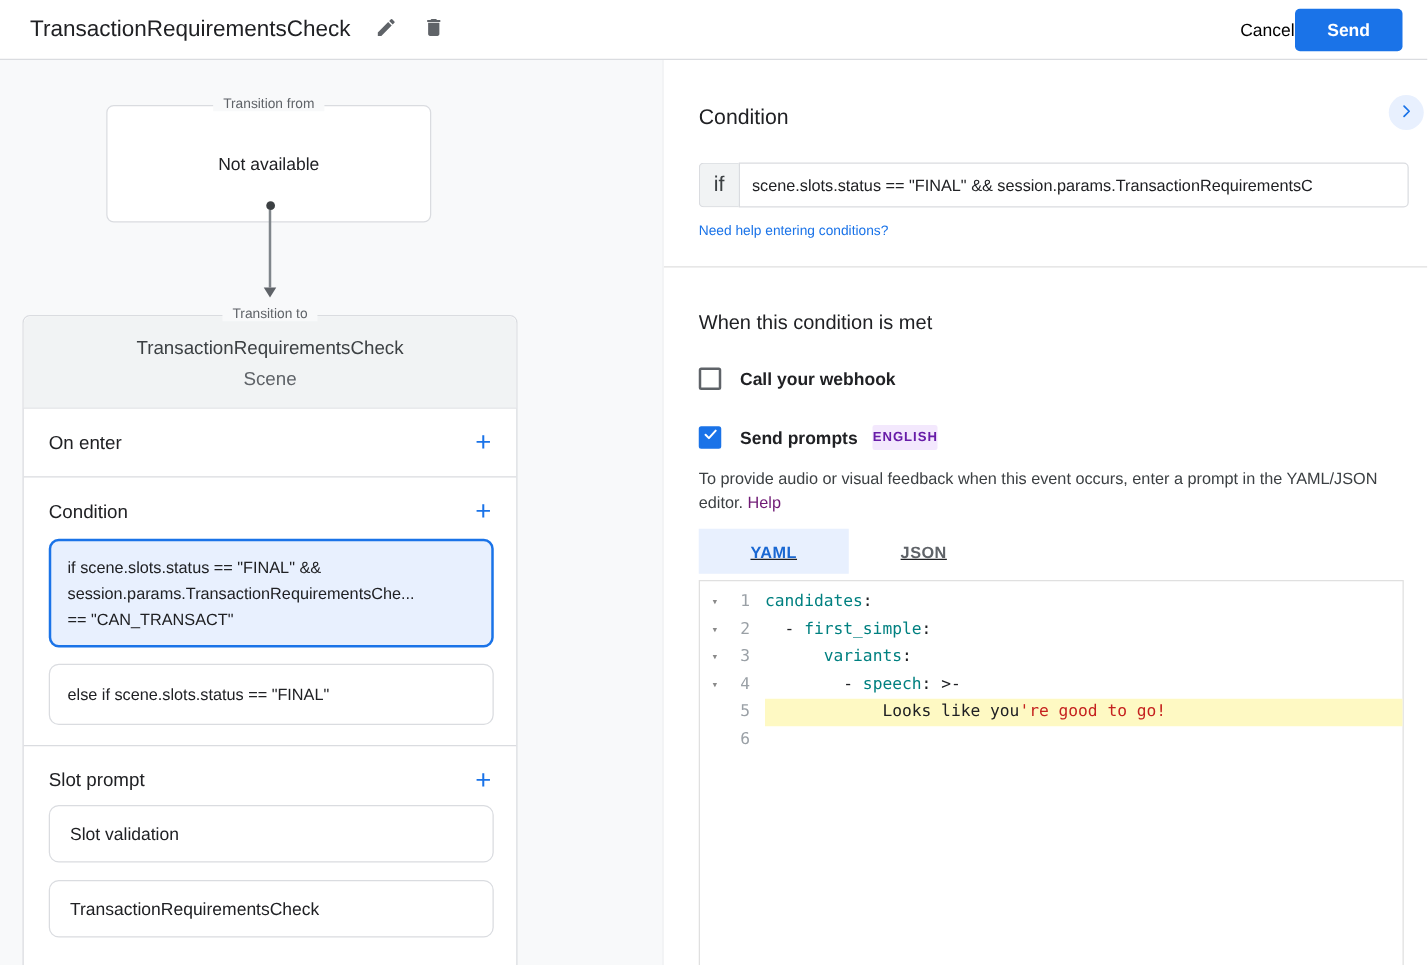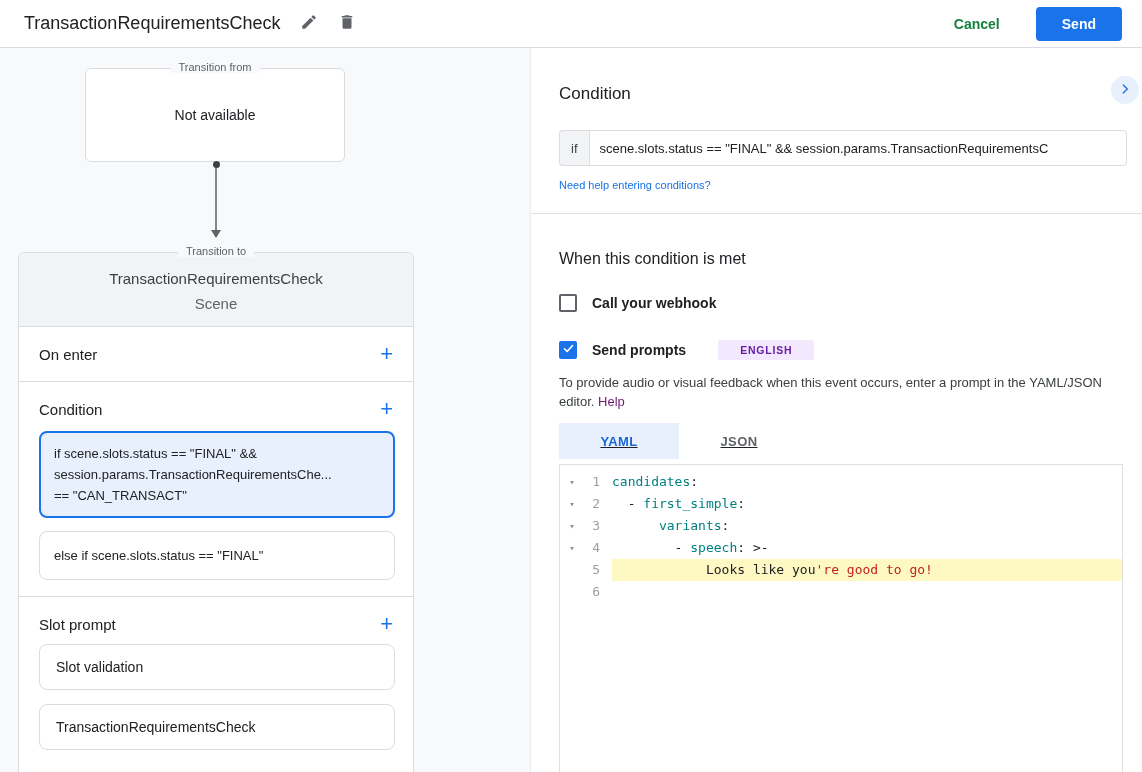--- a/index.html
+++ b/index.html
@@ -6,31 +6,31 @@
   html,body { width:1142px; height:772px; overflow:hidden; background:#fff;
     font-family:"Liberation Sans","DejaVu Sans",sans-serif; color:#202124; }
 
   
   .topbar { height:48px; display:flex; align-items:center; padding:0 20px 0 24px;
     background:#fff; border-bottom:1px solid #dadce0; }
   .page-title { font-size:18px; color:#202124; }
   .icon-btn { border:none; background:transparent; margin-left:20px; cursor:pointer;
     display:flex; align-items:center; }
   .topbar-spacer { flex:1; }
-  .cancel-btn { border:none; background:transparent; color:#15803d; font-size:14px;
-    font-weight:700; margin-right:36px; cursor:pointer; font-family:inherit; }
+  .cancel-btn { border:none; background:transparent; color:#000000; font-size:14px;
+    font-weight:400; cursor:pointer; font-family:inherit; }
   .save-btn { background:#1a73e8; color:#fff; border:none; border-radius:4px;
     font-size:14px; font-weight:600; padding:9px 26px; cursor:pointer; font-family:inherit; }
 
   .main { display:flex; height:724px; }
 
   
   .left-panel { width:531px; background:#f8f9fa; border-right:1px solid #ebedef;
     position:relative; overflow:hidden; flex:none; }
-  .from-box { position:absolute; left:85px; top:20px; width:260px; height:94px;
+  .from-box { position:absolute; left:85px; top:36px; width:260px; height:94px;
     background:#fff; border:1px solid #dadce0; border-radius:6px; }
   .box-legend { position:absolute; top:-8px; left:50%; transform:translateX(-50%);
     background:#f8f9fa; padding:0 8px; font-size:11px; color:#5f6368; white-space:nowrap; }
   .from-content { height:100%; display:flex; align-items:center; justify-content:center;
     font-size:14px; color:#202124; }
   .flow-arrow { position:absolute; left:211px; top:113px; width:10px;
     display:flex; flex-direction:column; align-items:center; }
   .flow-dot { width:7px; height:7px; border-radius:50%; background:#3c4043; }
   .flow-line { width:2px; height:62px; background:#80868b; }
   .flow-head { width:0; height:0; border-left:5px solid transparent;
@@ -59,38 +59,38 @@
 
   
   .right-panel { flex:1; background:#fff; position:relative; overflow:hidden;
     padding:0 15px 0 28px; }
   .collapse-btn { position:absolute; top:28px; right:3px; width:28px; height:28px;
     border-radius:50%; background:#e8f0fe; border:none; cursor:pointer;
     display:flex; align-items:center; justify-content:center; }
   .panel-title { font-size:17px; font-weight:400; color:#202124; margin-top:36px; }
   .if-row { display:flex; margin-top:26px; height:36px; }
   .if-label { background:#f1f3f4; border:1px solid #dadce0; border-right:none;
-    border-radius:4px 0 0 4px; font-size:13px; color:#3c4043; padding:0 11px;
+    border-radius:4px 0 0 4px; font-size:17px; color:#3c4043; padding:0 11px;
     display:flex; align-items:center; }
   .cond-input { flex:1; border:1px solid #dadce0; border-radius:0 4px 4px 0;
     font-size:13px; color:#202124; padding:0 10px; outline:none;
     font-family:inherit; min-width:0; }
   .help-link { display:inline-block; margin-top:13px; color:#1a73e8; font-size:11px;
     text-decoration:none; }
   .panel-divider { height:1px; background:#e0e0e0; margin:20px -15px 0 -28px; }
   .when-title { font-size:16px; font-weight:400; color:#202124; margin-top:36px; }
   .check-row { display:flex; align-items:center; margin-top:26px; }
   .check-row + .check-row { margin-top:28px; }
   .checkbox { width:18px; height:18px; border:2px solid #5f6368; border-radius:2px;
     background:#fff; cursor:pointer; flex:none; }
   .checkbox.checked { background:#1a73e8; border-color:#1a73e8;
     display:flex; align-items:center; justify-content:center; }
   .check-label { font-size:14px; font-weight:700; color:#202124; margin-left:15px; }
   .lang-badge { background:#f3e8fd; color:#681da8; font-size:10.5px; font-weight:600;
-    letter-spacing:0.8px; padding:4px 22px; border-radius:2px; margin-left:32px; }
+    letter-spacing:0.8px; padding:4px 0; border-radius:2px; margin-left:12px; }
   .hint { margin-top:13px; width:568px; font-size:13px; line-height:19px; color:#3c4043; }
   .hint a { color:#701a75; text-decoration:none; }
   .tabs { display:flex; margin-top:12px;text-decoration:underline; }
   .tab { width:120px; height:36px; display:flex; align-items:center; justify-content:center;
     font-size:13px; font-weight:700; letter-spacing:0.4px; color:#5f6368;
     background:transparent; border:none; cursor:pointer; font-family:inherit; }
   .tab.active { color:#1967d2; background:#e8f0fe; }
 
   
   .editor { margin-top:5px; width:564px; height:400px; border:1px solid #e0e0e0;

